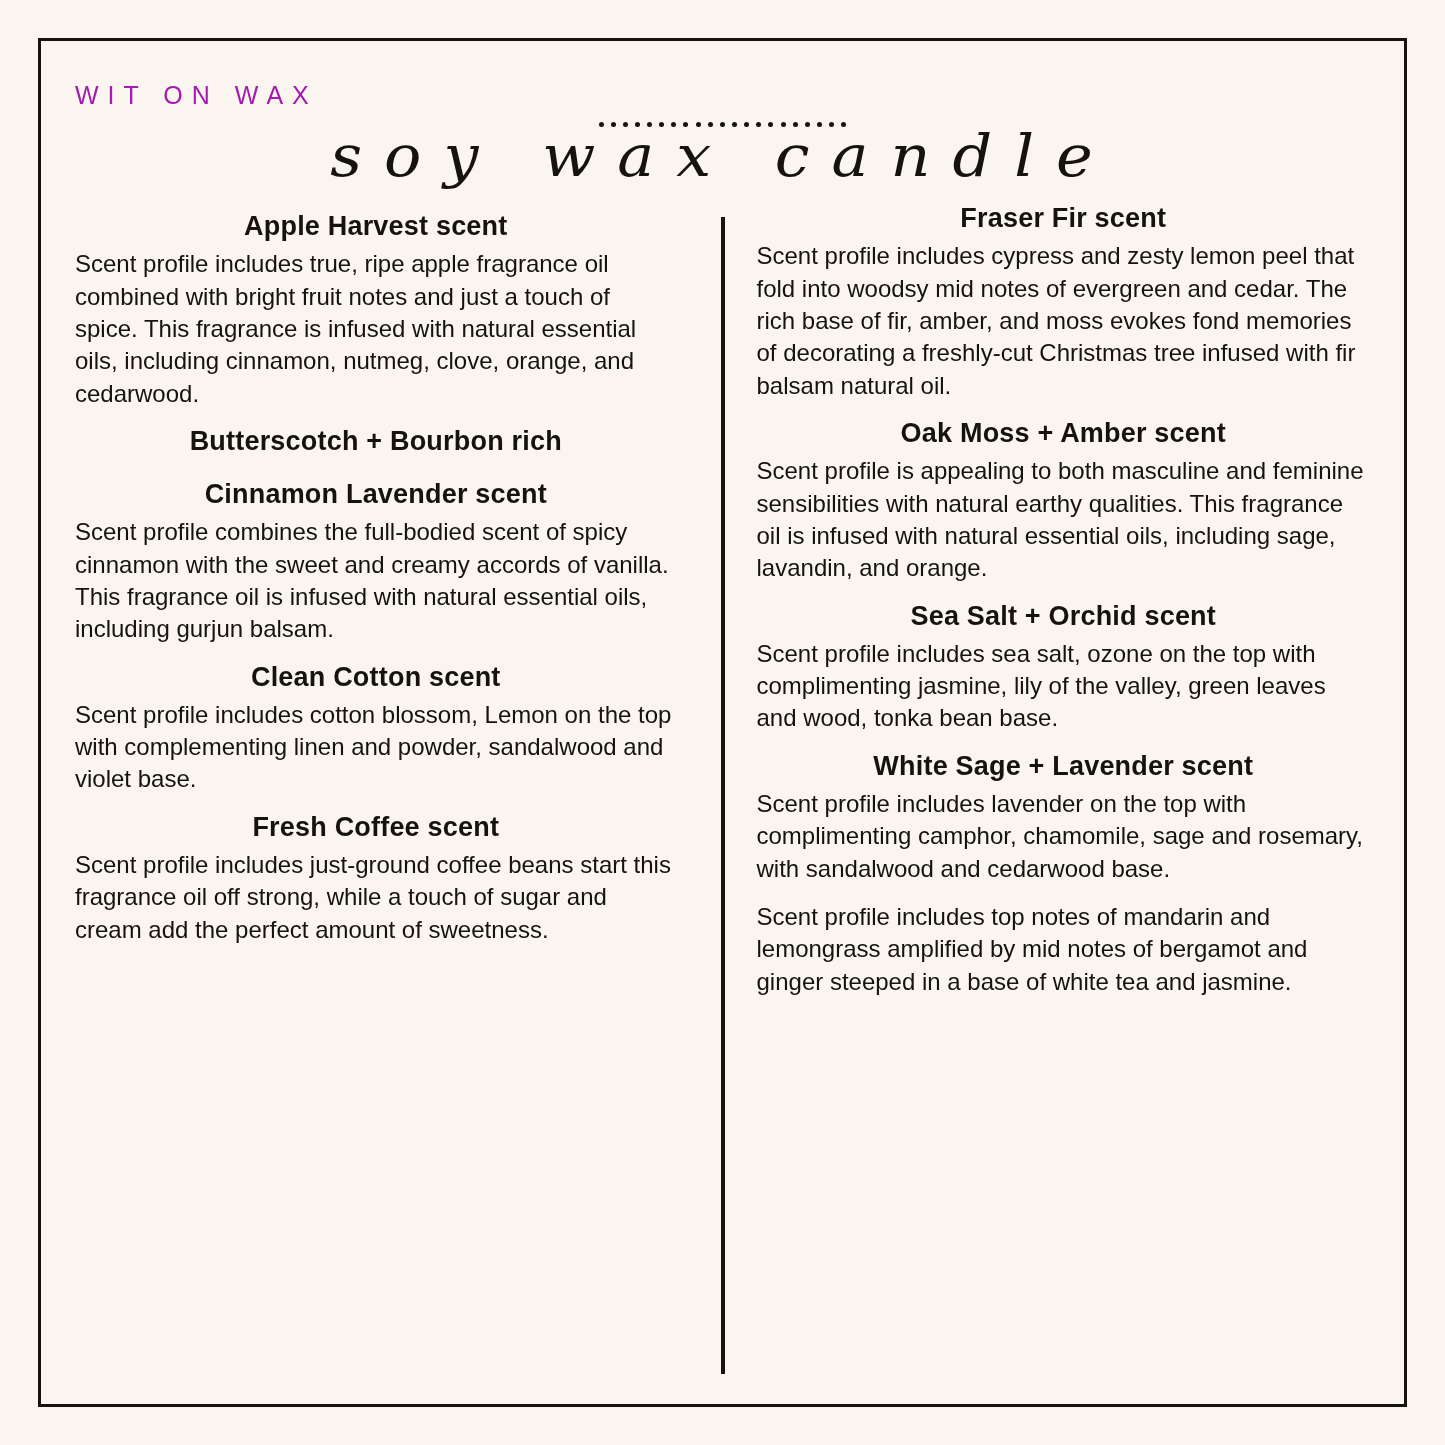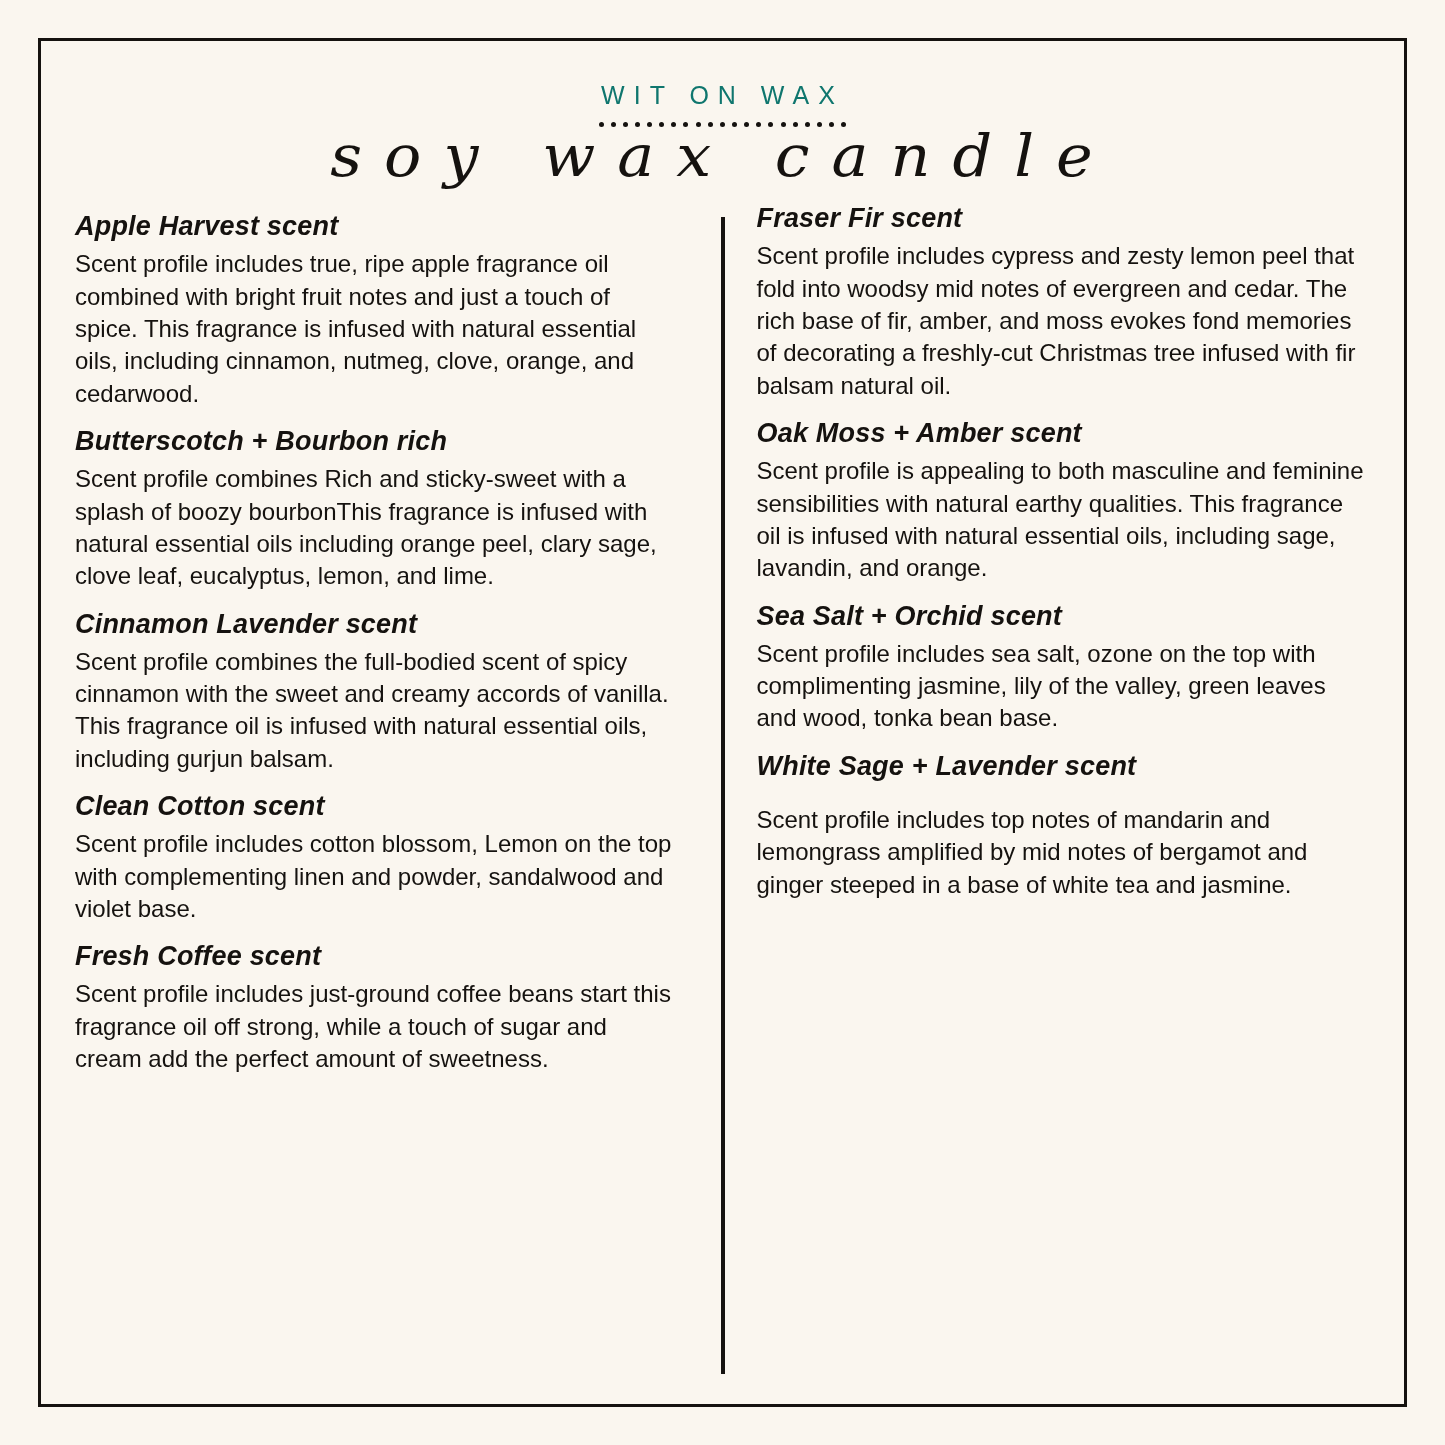--- a/index.html
+++ b/index.html
@@ -20,25 +20,24 @@
   .frame {
     width: 100%;
     height: 100%;
     border: 3px solid #15120f;
     box-sizing: border-box;
     padding: 26px 34px 20px 34px;
     display: flex;
     flex-direction: column;
   }
   .brand {
-    text-align: center;
     font-size: 25px;
     letter-spacing: 9px;
     font-weight: 400;
-    color: #0f766e;
+    color: #a21caf;
     margin-top: 14px;
   }
   .dots {
     width: 248px;
     margin: 11px auto 0 auto;
     height: 6px;
     display: flex;
     justify-content: space-between;
     align-items: center;
   }
@@ -87,26 +86,25 @@
     bottom: 10px;
     width: 4px;
     background: #15120f;
     transform: translateX(-2px);
   }
   .scent {
     margin-bottom: 16px;
   }
   .scent h3 {
     margin: 0 0 6px 0;
-    text-align: left;
+    text-align: center;
     font-size: 27px;
     font-weight: bold;
     letter-spacing: 0.2px;
     color: #15120f;
-    font-style: italic;
   }
   .scent p {
     margin: 0;
     text-align: left;
     font-size: 24px;
     line-height: 1.35;
     color: #15120f;
     font-weight: 400;
   }
   .col.right .scent h3 { font-size: 27px; }
@@ -149,21 +147,20 @@
     <div class="columns">
       <div class="divider"></div>
 
       <div class="col left">
         <div class="scent">
           <h3>Apple Harvest scent</h3>
           <p>Scent profile includes true, ripe apple fragrance oil combined with bright fruit notes and just a touch of spice. This fragrance is infused with natural essential oils, including cinnamon, nutmeg, clove, orange, and cedarwood.</p>
         </div>
         <div class="scent">
           <h3>Butterscotch + Bourbon rich</h3>
-          <p>Scent profile combines Rich and sticky-sweet with a splash of boozy bourbonThis fragrance is infused with natural essential oils including orange peel, clary sage, clove leaf, eucalyptus, lemon, and lime.</p>
         </div>
         <div class="scent">
           <h3>Cinnamon Lavender scent</h3>
           <p>Scent profile combines the full-bodied scent of spicy cinnamon with the sweet and creamy accords of vanilla. This fragrance oil is infused with natural essential oils, including gurjun balsam.</p>
         </div>
         <div class="scent">
           <h3>Clean Cotton scent</h3>
           <p>Scent profile includes cotton blossom, Lemon on the top with complementing linen and powder, sandalwood and violet base.</p>
         </div>
         <div class="scent">
@@ -180,20 +177,21 @@
         <div class="scent">
           <h3>Oak Moss + Amber scent</h3>
           <p>Scent profile is appealing to both masculine and feminine sensibilities with natural earthy qualities.  This fragrance oil is infused with natural essential oils, including sage, lavandin, and orange.</p>
         </div>
         <div class="scent">
           <h3>Sea Salt + Orchid scent</h3>
           <p>Scent profile includes sea salt, ozone on the top with complimenting jasmine, lily of the valley, green leaves and wood, tonka bean base.</p>
         </div>
         <div class="scent">
           <h3>White Sage + Lavender scent</h3>
+          <p>Scent profile includes lavender on the top with complimenting camphor, chamomile, sage and rosemary, with sandalwood and cedarwood base.</p>
         </div>
         <div class="scent">
           <p>Scent profile includes top notes of mandarin and lemongrass amplified by mid notes of bergamot and ginger steeped in a base of white tea and jasmine.</p>
         </div>
       </div>
     </div>
 
   </div>
 </div>
 

